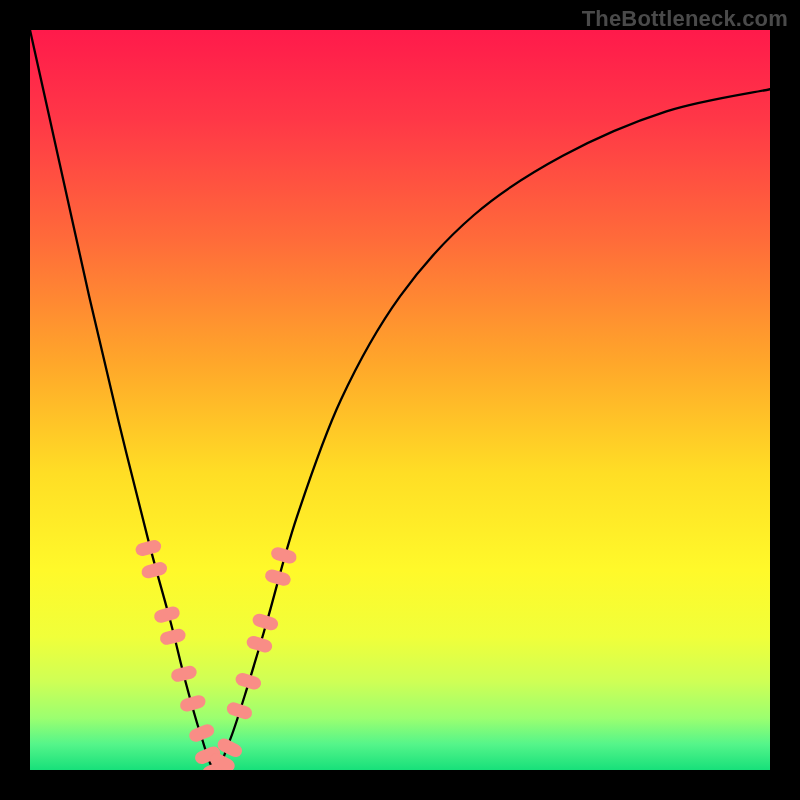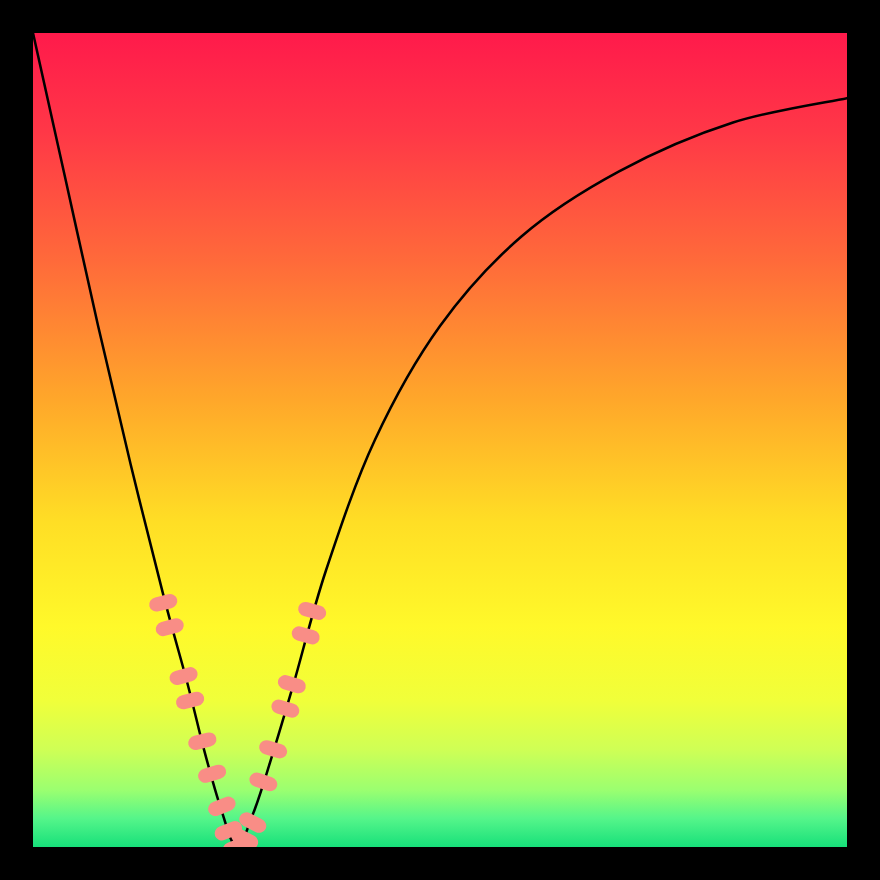--- a/index.html
+++ b/index.html
@@ -44,20 +44,21 @@
     font-weight: 600;
     letter-spacing: 0.2px;
     user-select: none;
   }
 </style>
 </head>
 <body>
 
 <div class="frame">
 
+  <div class="watermark">TheBottleneck.com</div>
 
   <div class="plot-area">
 
     <svg class="gradient-bg" viewBox="0 0 740 740" preserveAspectRatio="none">
       <defs>
         <linearGradient id="bg-grad" x1="0" y1="0" x2="0" y2="1">
             <stop offset="0.00%" stop-color="#ff1a4b"></stop>
             <stop offset="12.00%" stop-color="#ff3747"></stop>
             <stop offset="28.00%" stop-color="#ff6a3a"></stop>
             <stop offset="45.00%" stop-color="#ffa72a"></stop>

